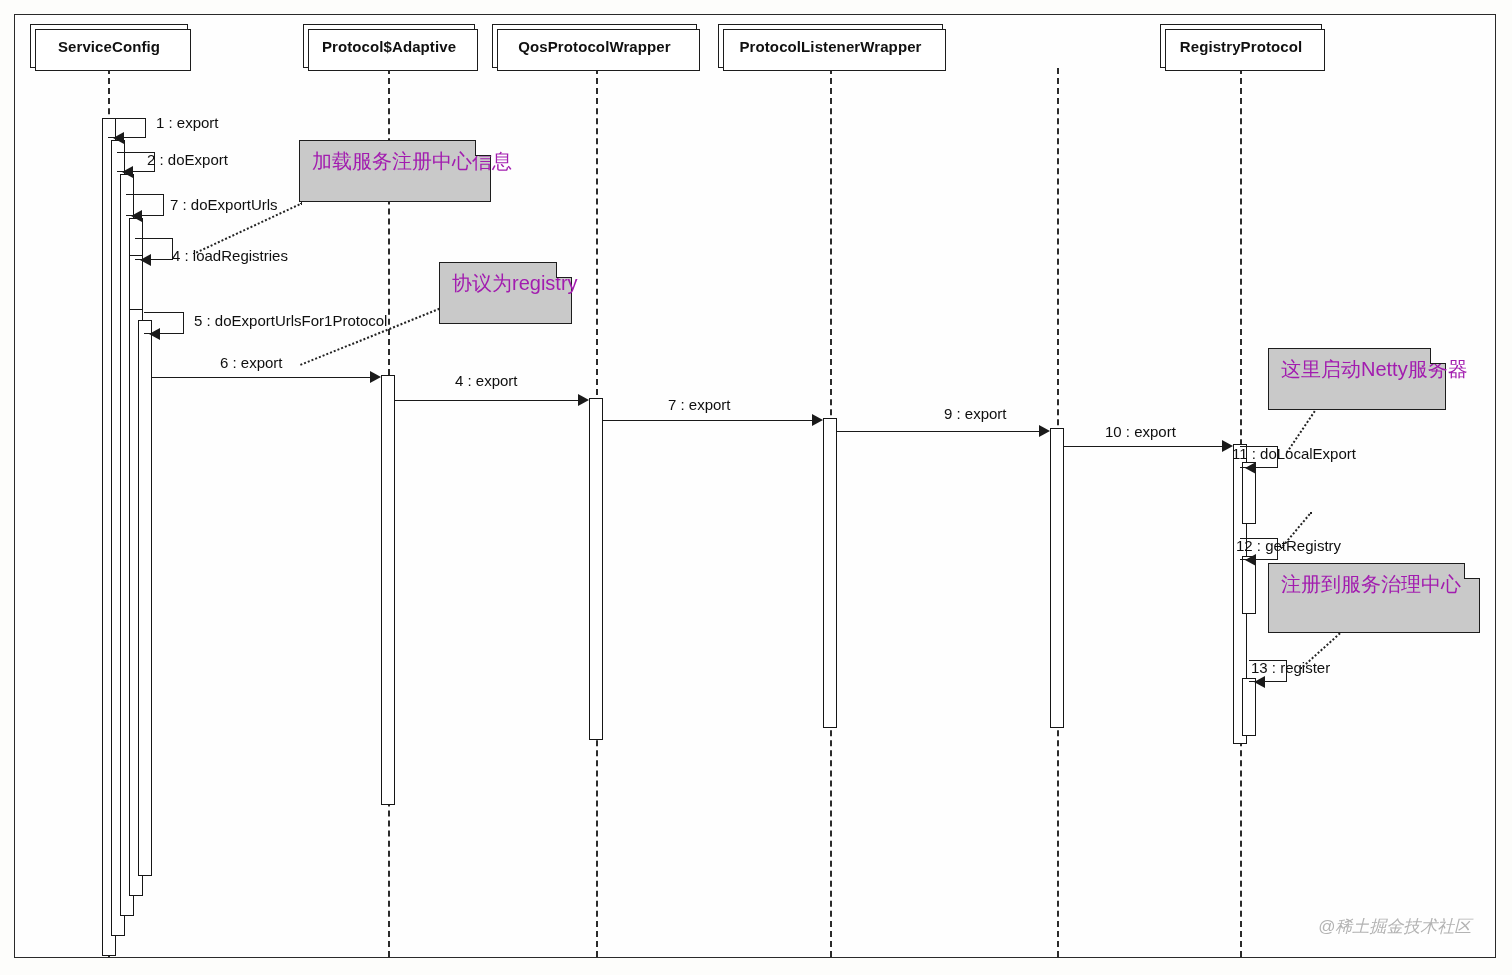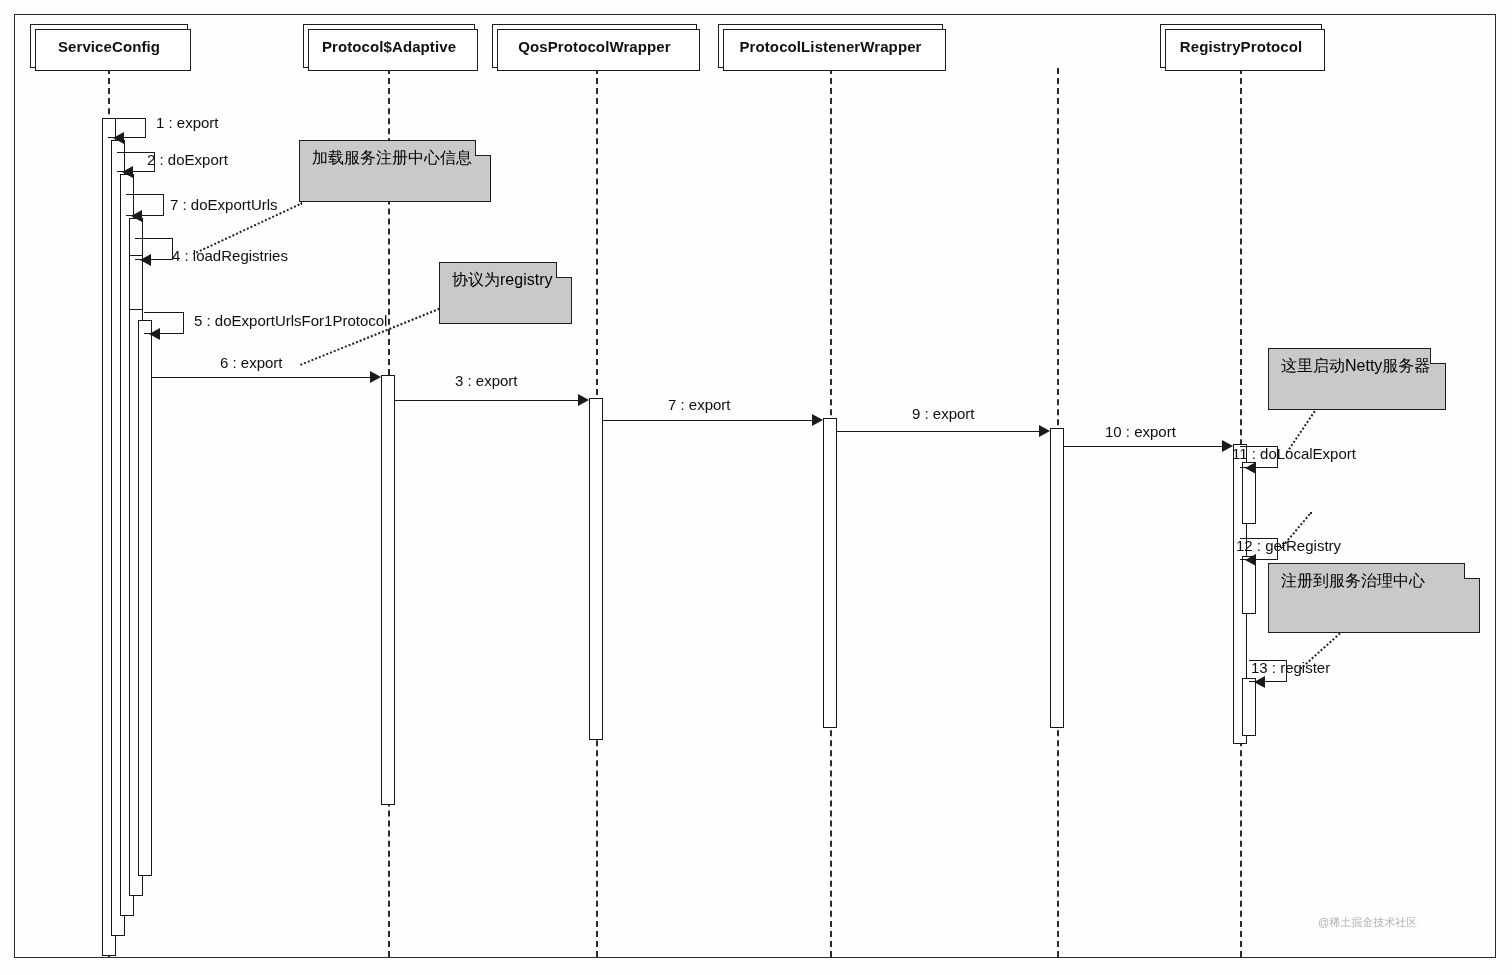--- a/index.html
+++ b/index.html
@@ -101,22 +101,22 @@
     border-left:none;
     z-index:5;
   }
 
   
   .note{
     position:absolute;
     box-sizing:border-box;
     background:#c9c9c9;
     border:1.5px solid #1d1d1d;
-    font-size:16px;
-    color:#000000;
+    font-size:20px;
+    color:#a21caf;
     padding:7px 10px 0 12px;
     z-index:9;
     white-space:nowrap;
   }
   .note .fold{
     position:absolute;
     right:-1px; top:-1px;
     width:15px; height:15px;
     background:#fefefe;
     border-left:1.5px solid #1d1d1d;
@@ -125,24 +125,25 @@
   .note-link{
     position:absolute;
     height:0;
     border-top:2px dotted #232323;
     transform-origin:0 0;
     z-index:3;
   }
 
   .watermark{
     position:absolute;
-    font-size:11px;
+    font-size:17px;
     color:#b3b3b3;
     z-index:10;
     white-space:nowrap;
+    font-style:italic;
   }
 </style>
 </head>
 <body>
 
 <div id="canvas">
 
   <div class="page-border"></div>
 
   <div class="lifeline-head shadow" style="left:30px;top:24px;width:158px;height:44px;">
@@ -203,29 +204,29 @@
   <div class="selfcall" style="left:144px; top:312px; width:40px; height:22px;"></div>
   <div class="msg-arrow left" style="left:149px; top:328px;"></div>
   <div class="msg-label" style="left:194px; top:312px;">5 : doExportUrlsFor1Protocol</div>
 
   <div class="msg-line" style="left:152px; top:377px; width:222px;"></div>
   <div class="msg-arrow right" style="left:370px; top:371px;"></div>
   <div class="msg-label" style="left:220px; top:354px;text-align:right;">6 : export</div>
 
   <div class="msg-line" style="left:395px; top:400px; width:187px;"></div>
   <div class="msg-arrow right" style="left:578px; top:394px;"></div>
-  <div class="msg-label" style="left:455px; top:372px;">3 : export</div>
+  <div class="msg-label" style="left:455px; top:372px;">4 : export</div>
 
   <div class="msg-line" style="left:603px; top:420px; width:213px;"></div>
   <div class="msg-arrow right" style="left:812px; top:414px;"></div>
   <div class="msg-label" style="left:668px; top:396px;">7 : export</div>
 
   <div class="msg-line" style="left:837px; top:431px; width:206px;"></div>
   <div class="msg-arrow right" style="left:1039px; top:425px;"></div>
-  <div class="msg-label" style="left:912px; top:405px;">9 : export</div>
+  <div class="msg-label" style="left:944px; top:405px;">9 : export</div>
 
   <div class="msg-line" style="left:1064px; top:446px; width:162px;"></div>
   <div class="msg-arrow right" style="left:1222px; top:440px;"></div>
   <div class="msg-label" style="left:1105px; top:423px;">10 : export</div>
 
   <div class="selfcall" style="left:1240px; top:446px; width:38px; height:22px;"></div>
   <div class="msg-arrow left" style="left:1245px; top:462px;"></div>
   <div class="msg-label" style="left:1232px; top:445px;">11 : doLocalExport</div>
 
   <div class="selfcall" style="left:1240px; top:538px; width:38px; height:22px;"></div>

